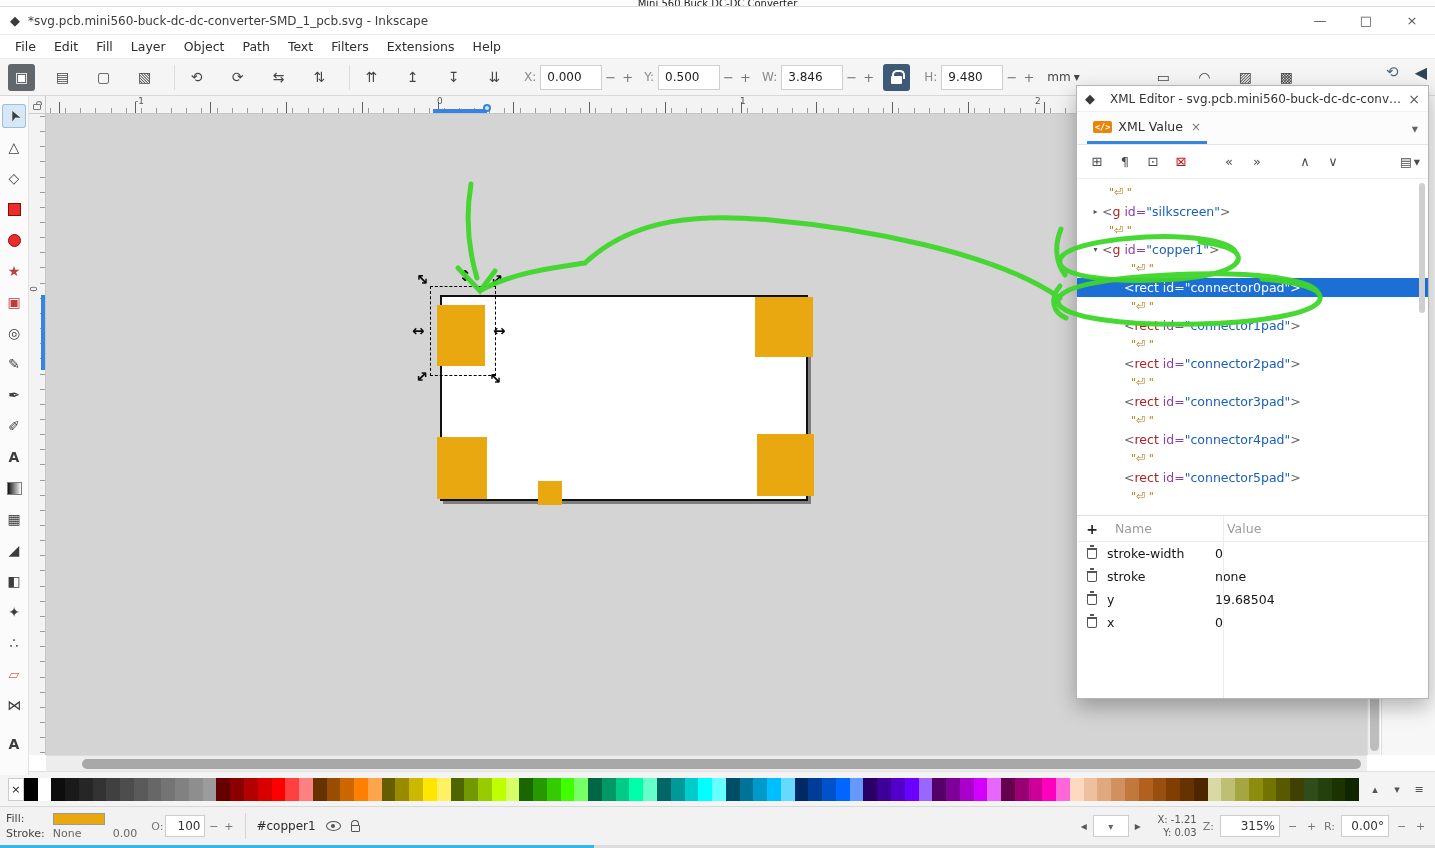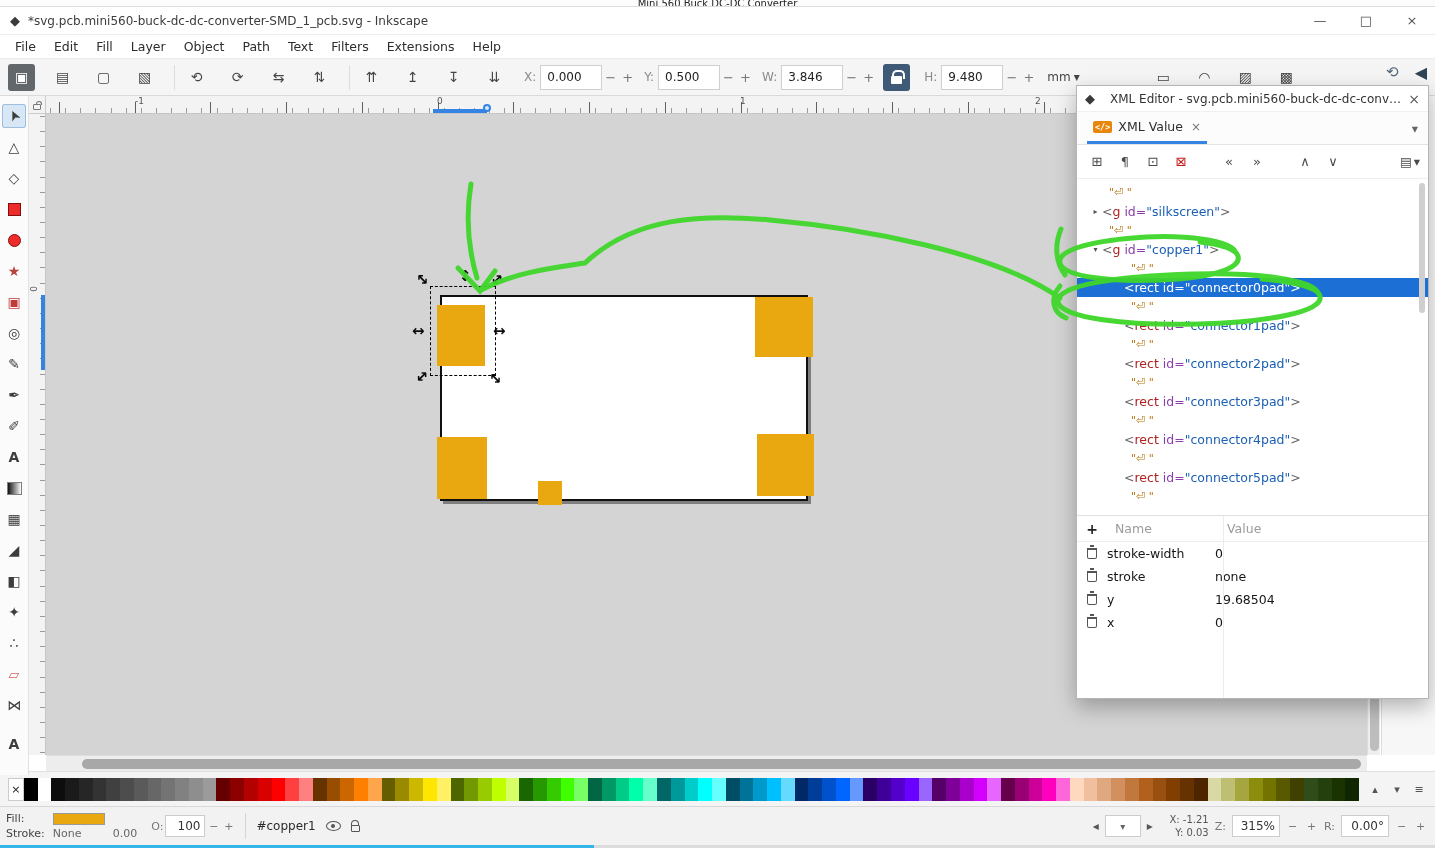--- a/index.html
+++ b/index.html
@@ -140,21 +140,21 @@
   .slock::before{content:"";position:absolute;left:-1px;top:-6px;width:6px;height:5px;border:1.5px solid #555;border-bottom:none;border-radius:4px 4px 0 0}
   .status-msg{margin-left:16px;white-space:nowrap;overflow:hidden;text-overflow:ellipsis;max-width:560px;color:#333}
   .msg-obj{font-weight:bold}
   .msg-layer{font-weight:bold;color:#1957ae}
   .right-block{margin-left:auto;display:flex;align-items:center;gap:6px;padding-right:8px}
   .nav-arrow{color:#555;font-size:12px}
   .dropdown-sm{width:36px;height:22px;border:1px solid #ccc;background:#fff;display:flex;align-items:center;justify-content:center;color:#666;font-size:10px}
   .coords{font-size:10px;color:#555;text-align:right;line-height:1.35;width:50px}
   .sb-lbl{color:#777;font-size:11px}
   .sb-field{height:22px;border:1px solid #ccc;background:#fff;display:flex;align-items:center;justify-content:flex-end;padding-right:4px}
-  .z-field{width:48px}.r-field{width:48px}
+  .z-field{width:60px}.r-field{width:48px}
 
   .taskbar{position:absolute;left:0;right:0;bottom:0;height:3px;background:#dcdcdc}
   .taskbar-active{position:absolute;left:0;top:0;bottom:0;width:594px;background:#33b6ea}
 </style>
 </head>
 <body>
 
 <div class="bg-strip"><span>Mini 560 Buck DC-DC Converter</span></div>
 
 <div class="titlebar">

